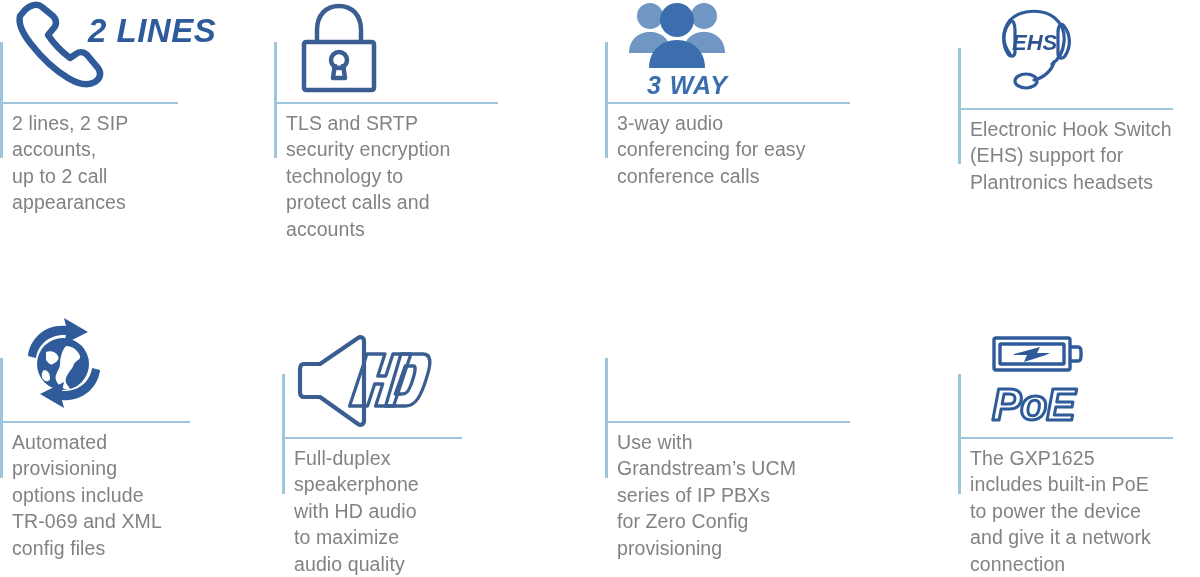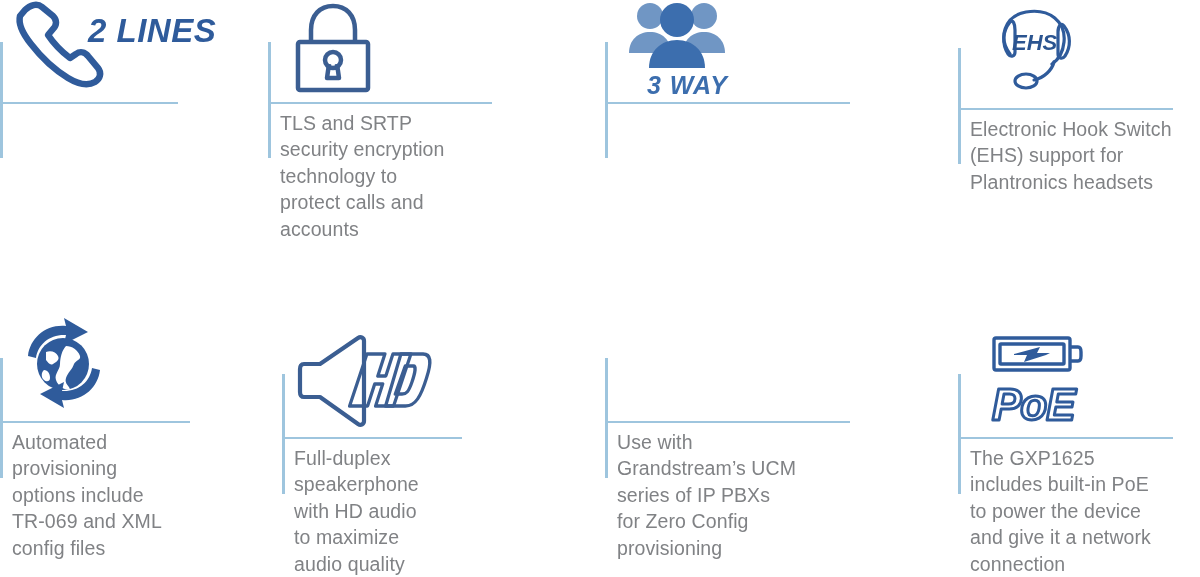--- a/index.html
+++ b/index.html
@@ -53,21 +53,21 @@
     left: 12px;
     color: #808285;
     font-size: 19.5px;
     line-height: 26.4px;
     white-space: pre-line;
     letter-spacing: 0.1px;
   }
 
   
   .card-1 { left: 0px;   top: 0px;  width: 270px; height: 290px; }
-  .card-2 { left: 268px; top: 0px;  width: 300px; height: 290px; }
+  .card-2 { left: 274px; top: 0px;  width: 300px; height: 290px; }
   .card-3 { left: 605px; top: 0px;  width: 330px; height: 290px; }
   .card-4 { left: 958px; top: 0px;  width: 242px; height: 290px; margin-top: 6px; }
   
   .card-5 { left: 0px;   top: 300px; width: 270px; height: 277px; }
   .card-6 { left: 282px; top: 316px; width: 300px; height: 277px; }
   .card-7 { left: 605px; top: 300px; width: 330px; height: 277px; }
   .card-8 { left: 958px; top: 316px; width: 242px; height: 277px; }
 
   
   .card-1 .rule-vertical,
@@ -121,20 +121,24 @@
           <path d="M10 14 C8 22 13 32 21 42 C31 55 45 68 58 76 C68 82 78 84 85 80
                    C90 77 92 71 88 66 L78 54 C75 50 70 49 66 52 L60 56
                    C52 50 44 42 38 33 L43 27 C47 23 47 18 43 14 L32 5
                    C27 1 20 3 15 8 Z"></path>
         </g>
         <g fill="#2F5B9B" font-family="'Liberation Sans', sans-serif" font-size="33" font-weight="bold" font-style="italic" letter-spacing="0.5">
           <text x="78" y="40">2 LINES</text>
         </g>
       </svg>
     </div>
+    <div class="desc">2 lines, 2 SIP
+accounts,
+up to 2 call
+appearances</div>
   </div>
 
   <div class="feature-card card-2">
     <div class="rule-vertical"></div>
     <div class="rule-horizontal"></div>
     <div class="icon-area">
       <svg width="110" height="92" viewBox="0 0 110 92">
         <g fill="none" stroke="#3B5E92" stroke-width="4.5" stroke-linejoin="round">
           <path d="M25 40 V28 C25 13 34 4 47 4 C60 4 69 13 69 28 V40" fill="none"></path>
           <rect x="12" y="40" width="70" height="48" rx="2"></rect>
@@ -161,20 +165,23 @@
           <circle cx="81" cy="16" r="13"></circle>
           <path d="M60 53 C60 40 69 32 81 32 C93 32 102 40 102 53 Z"></path>
         </g>
         <g fill="#3C6EAE">
           <circle cx="54" cy="20" r="17"></circle>
           <path d="M26 68 C26 51 38 40 54 40 C70 40 82 51 82 68 Z"></path>
         </g>
         <text x="24" y="94" fill="#3C6EAE" font-family="'Liberation Sans', sans-serif" font-size="25" font-weight="bold" font-style="italic" letter-spacing="1">3 WAY</text>
       </svg>
     </div>
+    <div class="desc">3-way audio
+conferencing for easy
+conference calls</div>
   </div>
 
   <div class="feature-card card-4">
     <div class="rule-vertical"></div>
     <div class="rule-horizontal"></div>
     <div class="icon-area">
       <svg width="110" height="92" viewBox="0 0 110 92">
         <g fill="none" stroke="#2F5B9B" stroke-width="3.2" stroke-linejoin="round" stroke-linecap="round">
           <path d="M22 46 C10 30 16 8 38 4 C62 0 78 14 76 34 C75 44 70 52 64 56"></path>
           <path d="M22 14 C14 24 14 36 20 46 C23 50 27 48 27 44 L27 22 C27 16 25 11 22 14 Z"></path>

